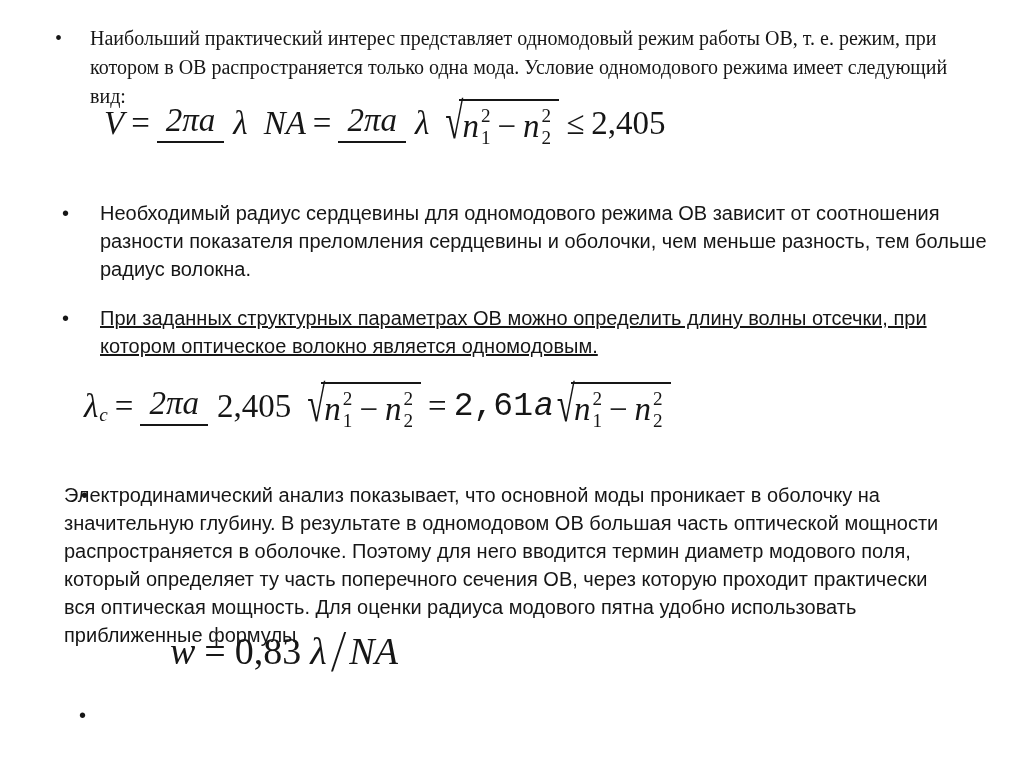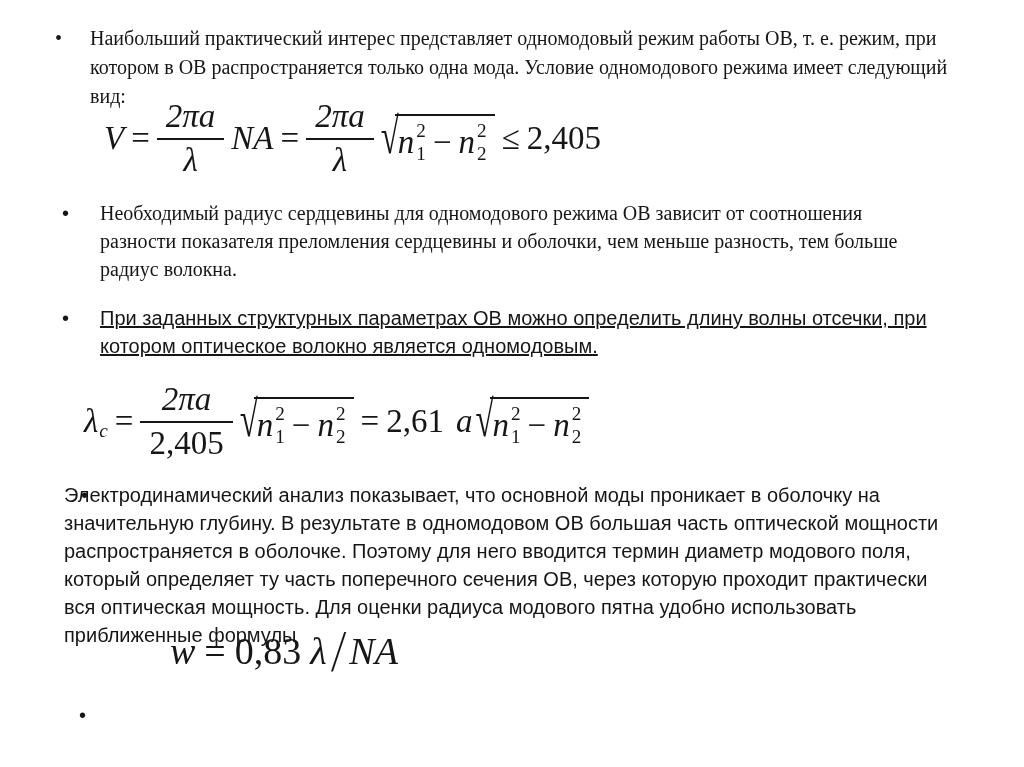--- a/index.html
+++ b/index.html
@@ -8,34 +8,34 @@
     background:#ffffff; overflow:hidden;
     color:#161616;
   }
   
   .bullet { position:absolute; }
   .bullet .marker { position:absolute; top:0; }
   .bullet .btext { white-space:pre-line; }
   .serif-b { font-family:"Liberation Serif","DejaVu Serif",serif; font-size:20px; line-height:29px; }
   .sans-b  { font-family:"Liberation Sans","DejaVu Sans",sans-serif; font-size:20px; line-height:28px; }
   .b1 { top:24px;  left:0; }  .b1 .marker{ left:55px; } .b1 .btext{ margin-left:90px;  width:932px; }
-  .b2 { top:199px; left:0; }  .b2 .marker{ left:62px; } .b2 .btext{ margin-left:100px; width:922px;font-family:Liberation Serif, serif; }
+  .b2 { top:199px; left:0; }  .b2 .marker{ left:62px; } .b2 .btext{ margin-left:100px; width:922px; }
   .b3 { top:304px; left:0; }  .b3 .marker{ left:62px; } .b3 .btext{ margin-left:100px; width:922px;text-decoration:underline; }
   .b4 { top:481px; left:0; }  .b4 .marker{ left:81px; } .b4 .btext{ margin-left:64px; width:904px; }
   .b5 { top:701px; left:0; }  .b5 .marker{ left:79px; } .b5 .btext{ margin-left:118px; width:904px; }
 
   
   .fm { position:absolute; display:flex; align-items:center;
         font-family:"Liberation Serif","DejaVu Serif",serif; color:#161616; }
   .f1 { left:104px; top:99px;  font-size:33px; gap:7px; }
   .f2 { left:84px;  top:382px; font-size:33px; gap:7px; }
   .f3 { left:170px; top:629px; font-size:38px; gap:9px; }
   .it { font-style:italic; }
   .tok { display:inline-flex; align-items:center; }
-  .frac { display:inline-flex; flex-direction:column; align-items:stretch;
+  .frac { display:inline-flex; flex-direction:row; align-items:stretch;
           text-align:center; line-height:1.08; }
   .frac .num { padding:0 9px 3px; border-bottom:2px solid #161616; }
   .frac .den { padding:3px 9px 0; }
   .sqrt { display:inline-flex; align-items:stretch; }
   .sqrt .rad { display:flex; align-items:center; font-style:normal;
                transform:scale(1,1.55); transform-origin:center 58%;
                margin-right:-4px; }
   .sqrt .rdc { border-top:2.5px solid #161616; display:inline-flex;
                align-items:center; gap:7px; padding:5px 8px 0 3px; }
   .nsq { display:inline-flex; align-items:center; }
@@ -130,21 +130,21 @@
         <span class="nsq">
           <span class="it">n</span>
           <span class="ss">
             <span>2</span>
             <span>2</span>
           </span>
         </span>
       </span>
     </span>
     <span class="tok">=</span>
-    <span class="tok" style="gap:12px;">
+    <span class="tok" style="gap:1px;font-family:Liberation Mono, monospace;">
       <span>2,61</span>
       <span class="it">a</span>
     </span>
     <span class="sqrt" style="margin-left:-4px;">
       <span class="rad">√</span>
       <span class="rdc">
         <span class="nsq">
           <span class="it">n</span>
           <span class="ss">
             <span>2</span>

